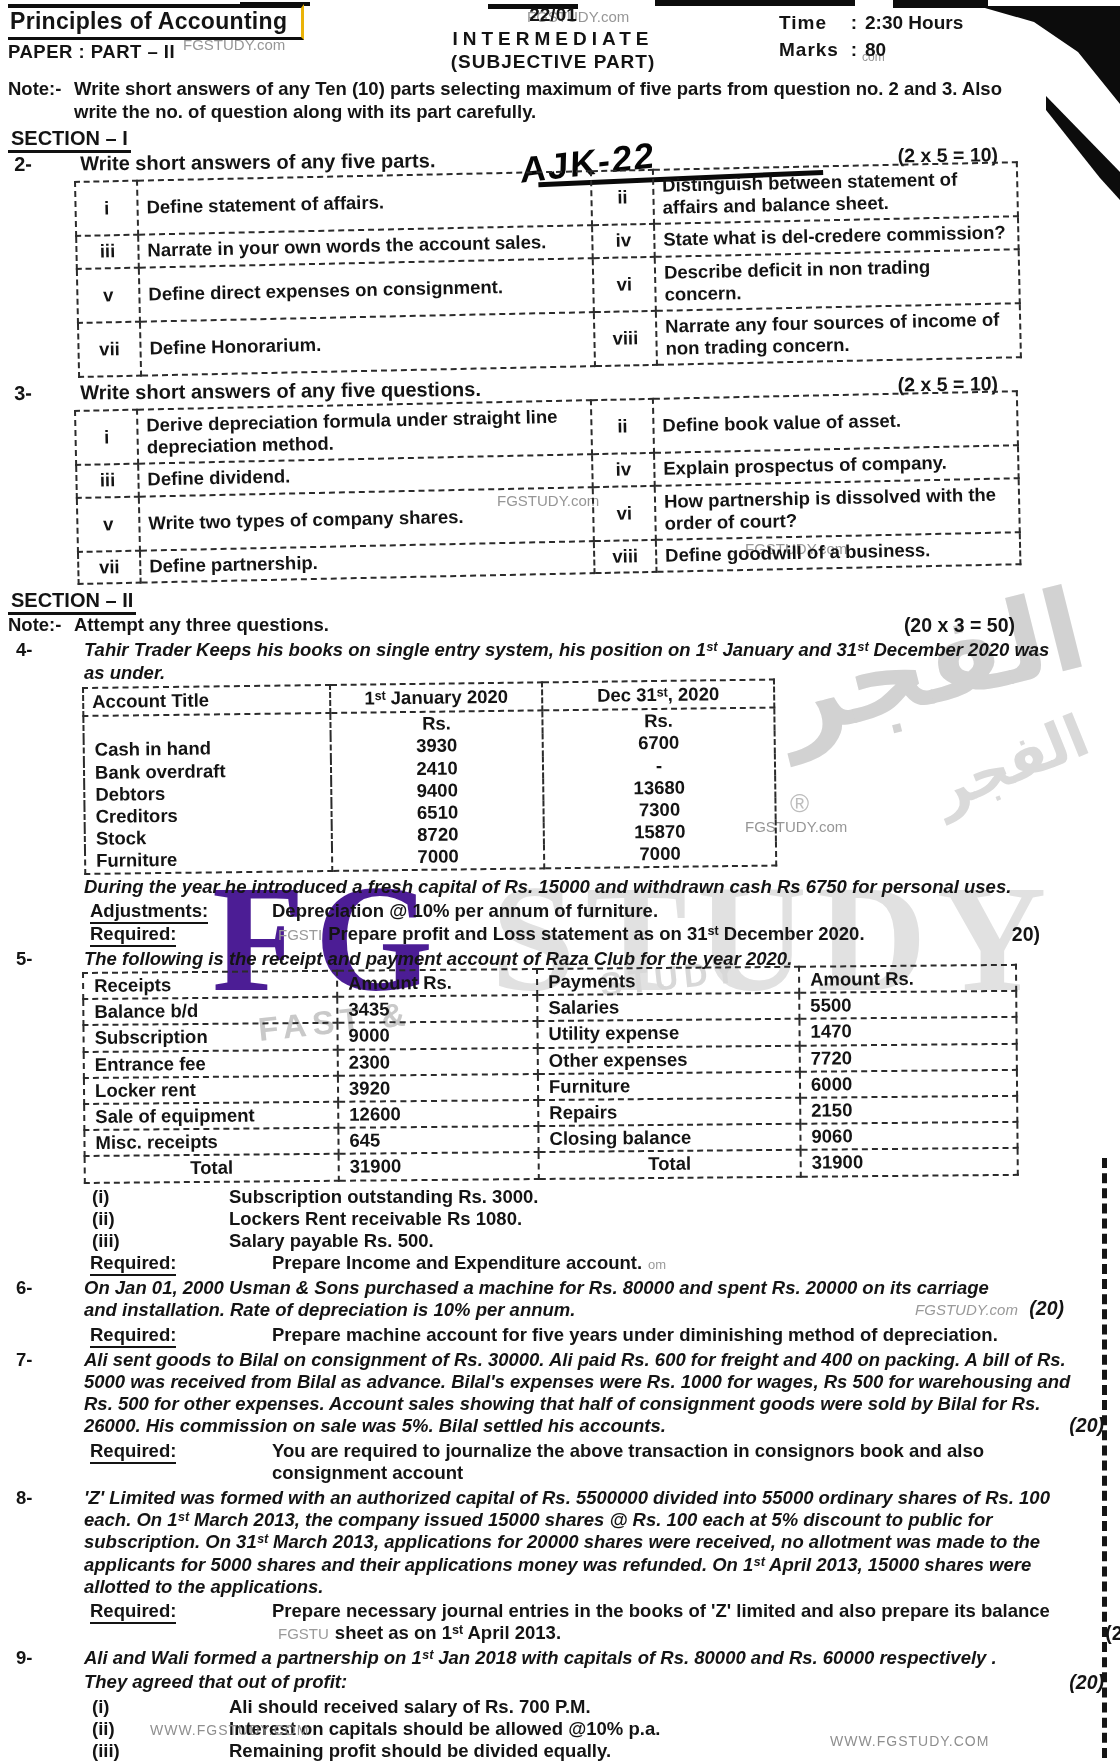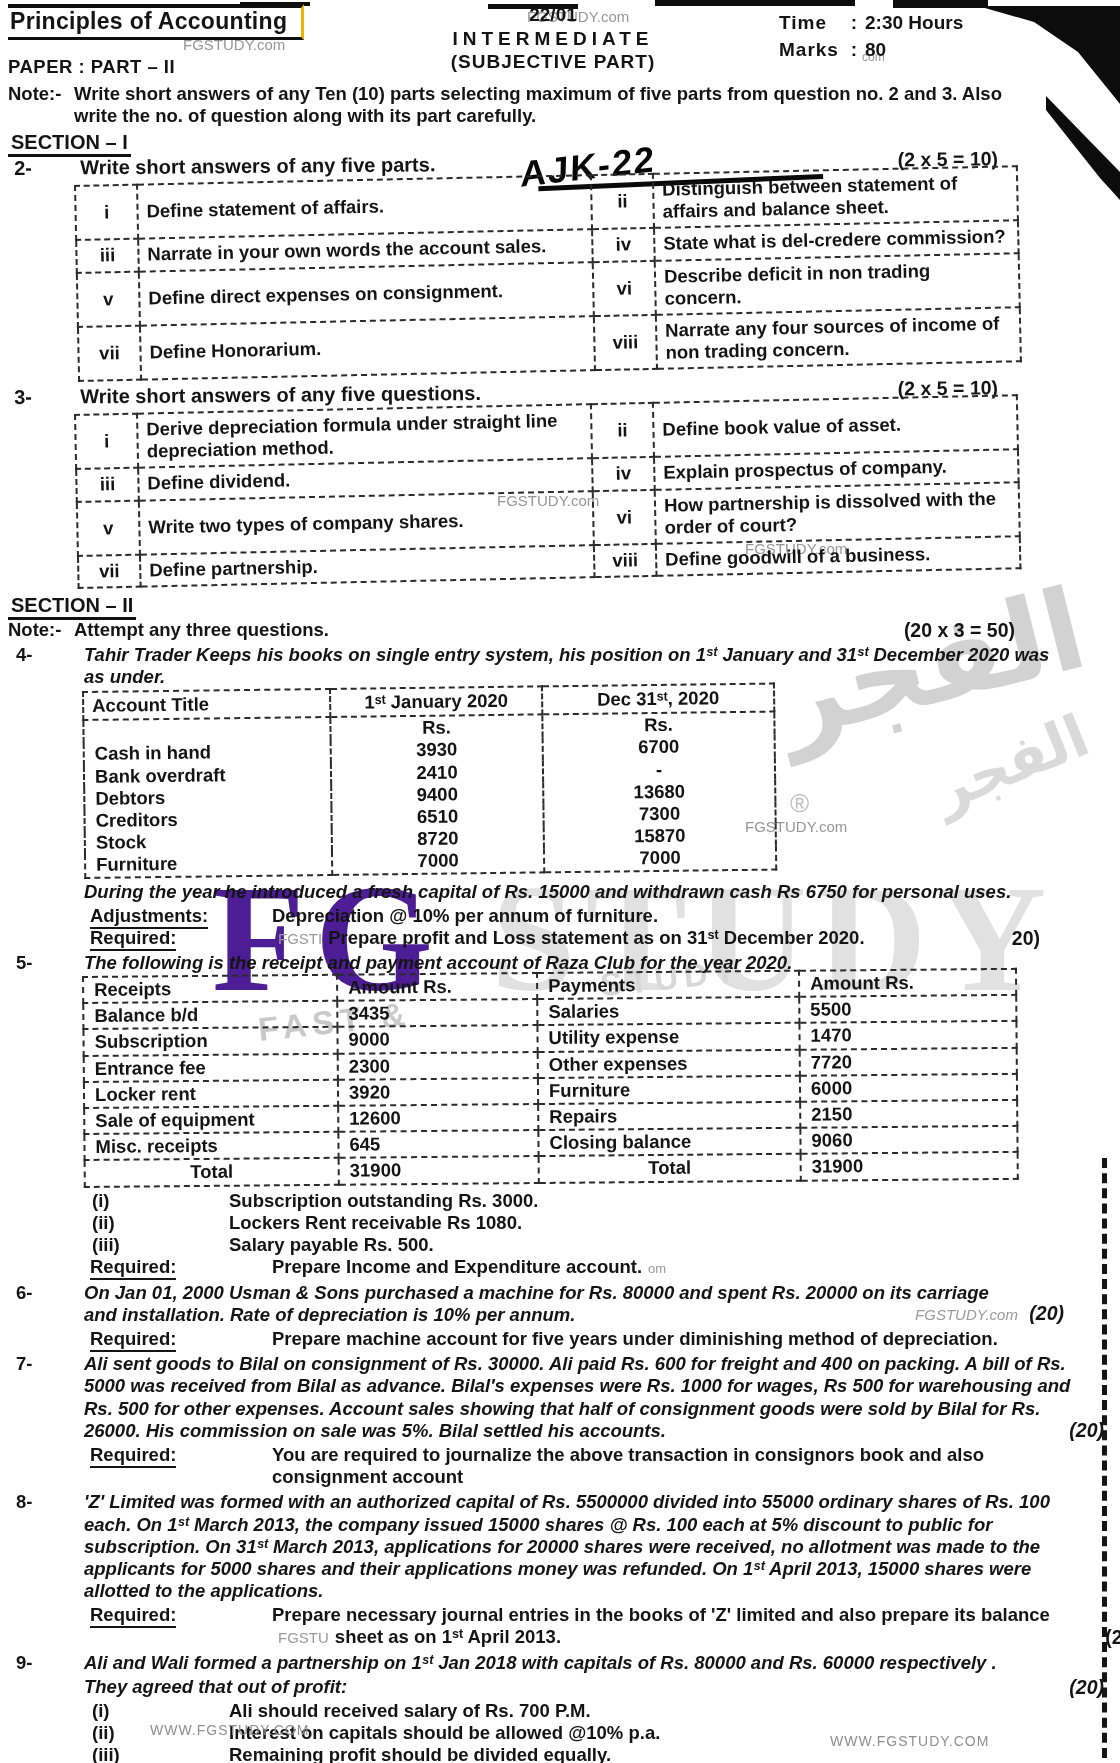--- a/index.html
+++ b/index.html
@@ -24,21 +24,21 @@
   
   .dash { position:absolute; background:#0d0d0d; }
   .corner-svg { position:absolute; top:0; right:0; }
   .edge-line { position:absolute; left:1102px; top:1158px; height:600px; width:0; border-left:5px dashed #151515; }
 
   
   .hdr { display:flex; }
   .hdr-left { width:345px; }
   .subject { font-size:23px; border-top:4px solid #0e0e0e; border-bottom:3px solid #0e0e0e; border-right:3px solid #eab308;
              display:inline-block; padding:0 14px 1px 2px; letter-spacing:0.3px; }
-  .paper-line { font-size:18.5px; margin-top:16px; letter-spacing:0.5px; }
+  .paper-line { font-size:18.5px; margin-top:1px; letter-spacing:0.5px; }
   .hdr-center { width:400px; text-align:center; }
   .paper-code { font-size:19px; }
   .level { font-size:19px; letter-spacing:5px; margin-top:1px; }
   .part { font-size:19px; letter-spacing:1px; }
   .hdr-right { flex:1; padding-left:26px; padding-top:8px; font-size:19px; }
   .hdr-right .row { display:flex; margin-bottom:4px; }
   .hdr-right .lbl { width:64px; letter-spacing:1px; }
   .hdr-right .sep { width:22px; text-align:center; }
 
   .note { display:flex; margin-top:5px; }

